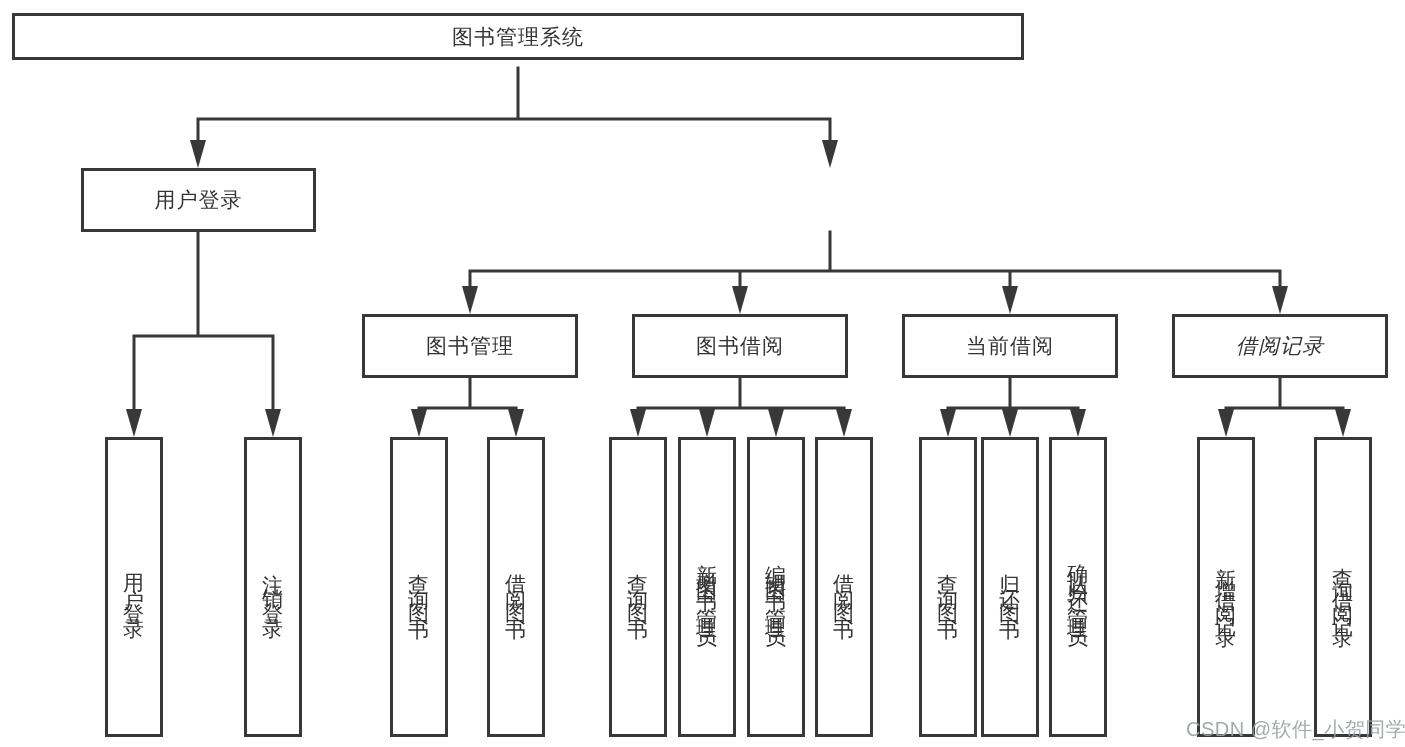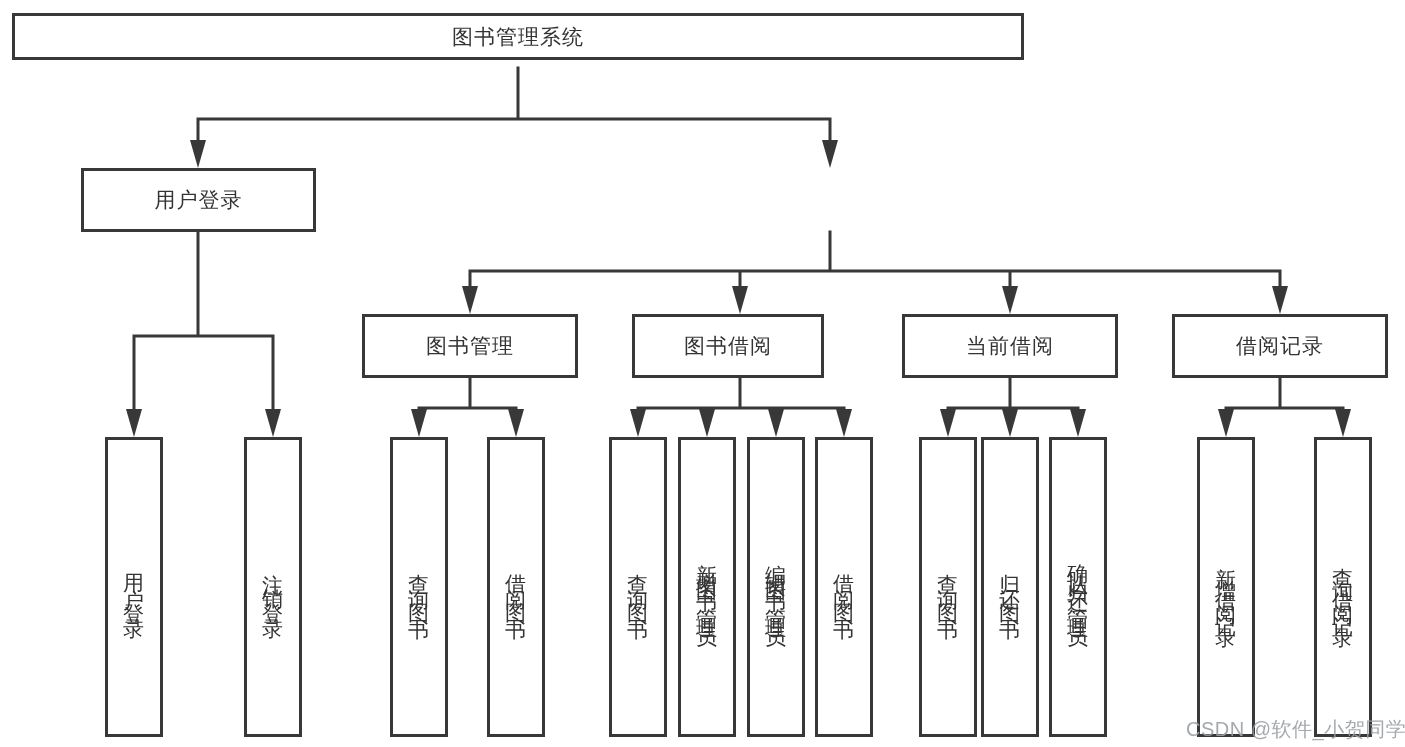--- a/index.html
+++ b/index.html
@@ -103,27 +103,27 @@
     <span>图书管理系统</span>
   </div>
 
   <div class="node hbox" style="left:81px; top:168px; width:235px; height:64px;">
     <span>用户登录</span>
   </div>
 
   <div class="node hbox" style="left:362px; top:314px; width:216px; height:64px;">
     <span>图书管理</span>
   </div>
-  <div class="node hbox" style="left:632px; top:314px; width:192px; height:64px;">
+  <div class="node hbox" style="left:632px; top:314px; width:216px; height:64px;">
     <span>图书借阅</span>
   </div>
   <div class="node hbox" style="left:902px; top:314px; width:216px; height:64px;text-align:right;">
     <span>当前借阅</span>
   </div>
-  <div class="node hbox" style="left:1172px; top:314px; width:216px; height:64px;">
+  <div class="node hbox" style="left:1172px; top:314px; width:216px; height:64px;font-style:italic;">
     <span>借阅记录</span>
   </div>
 
   <div class="node vbox" style="left:105px;">
     <span>用户登录</span>
   </div>
   <div class="node vbox" style="left:244px;">
     <span>注销登录</span>
   </div>
   <div class="node vbox" style="left:390px;">

